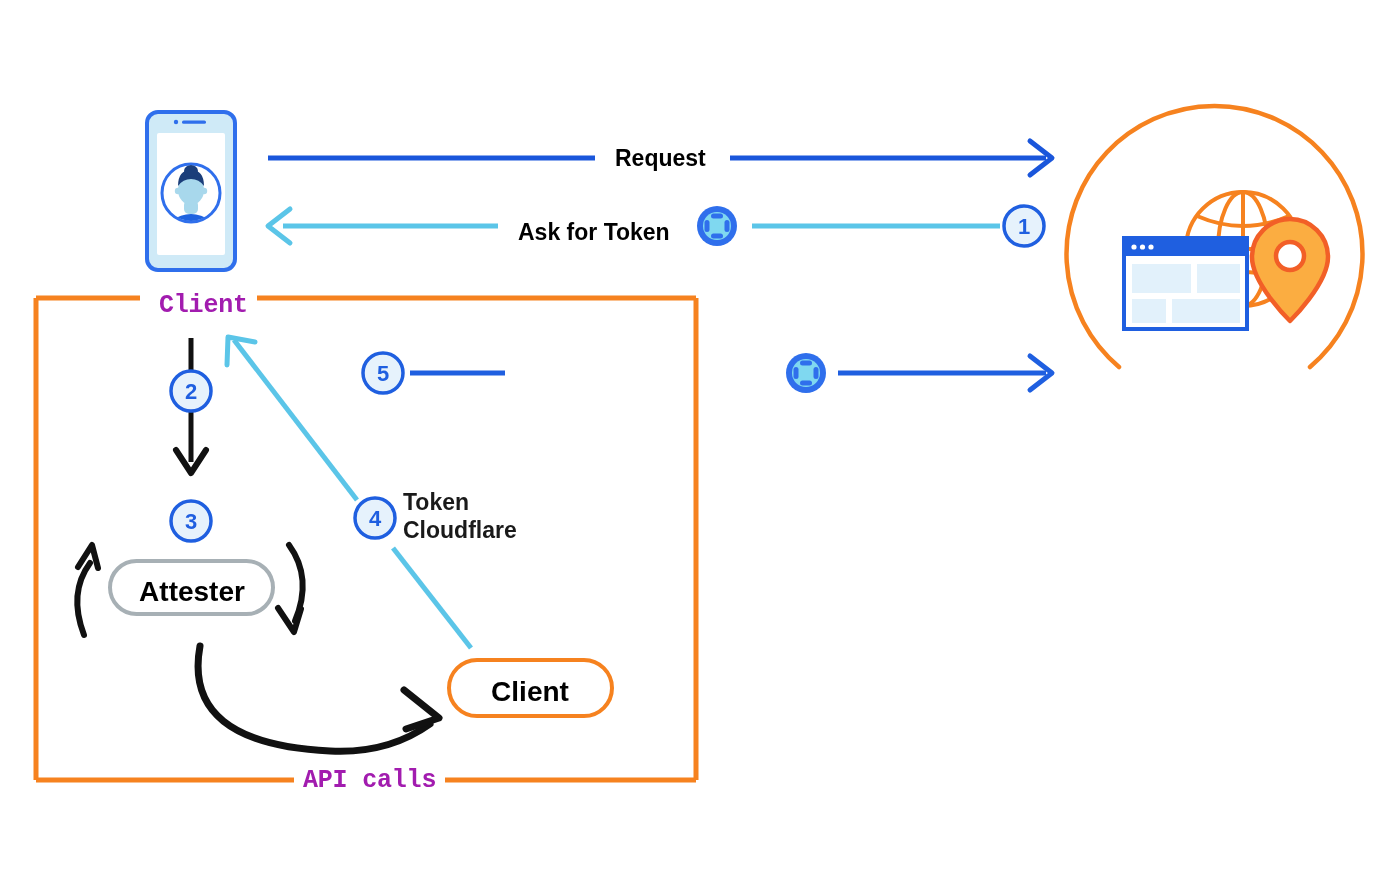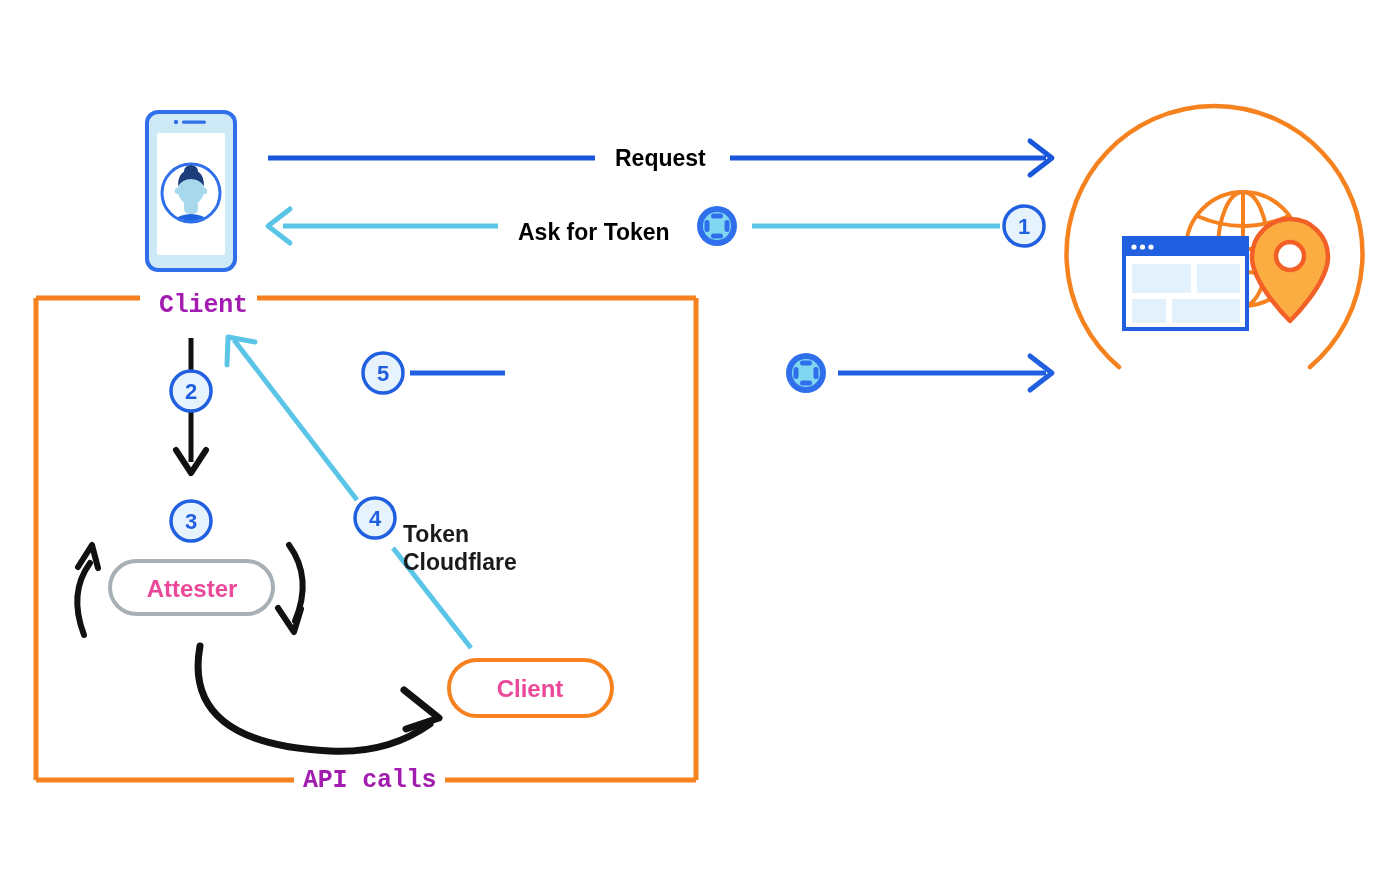--- a/index.html
+++ b/index.html
@@ -33,38 +33,37 @@
     background: #ffffff;
     line-height: 1.18;
   }
   .lbl-flow {
     font-size: 25px;
     color: #a21caf;
     letter-spacing: -0.2px;
     font-family: Liberation Mono, monospace;
   }
   .lbl-node {
-    font-size: 24px;
-    color: #ec4899;
+    font-size: 28px;
+    color: #000000;
   }
   .lbl-edge {
     font-size: 23px;
     color: #000000;
   }
   .lbl-origin {
     font-size: 25px;
     color: #3a3a3a;
     text-align: center;
     line-height: 1.25;
   }
   .lbl-tokengen {
     font-size: 23px;
     color: #1a1a1a;
     line-height: 1.2;
-    margin-top: 32px;
   }
 </style>
 </head>
 <body>
 
 <div id="canvas">
 
   <svg id="diagram-svg" viewBox="0 0 1390 882">
 
     <g>

